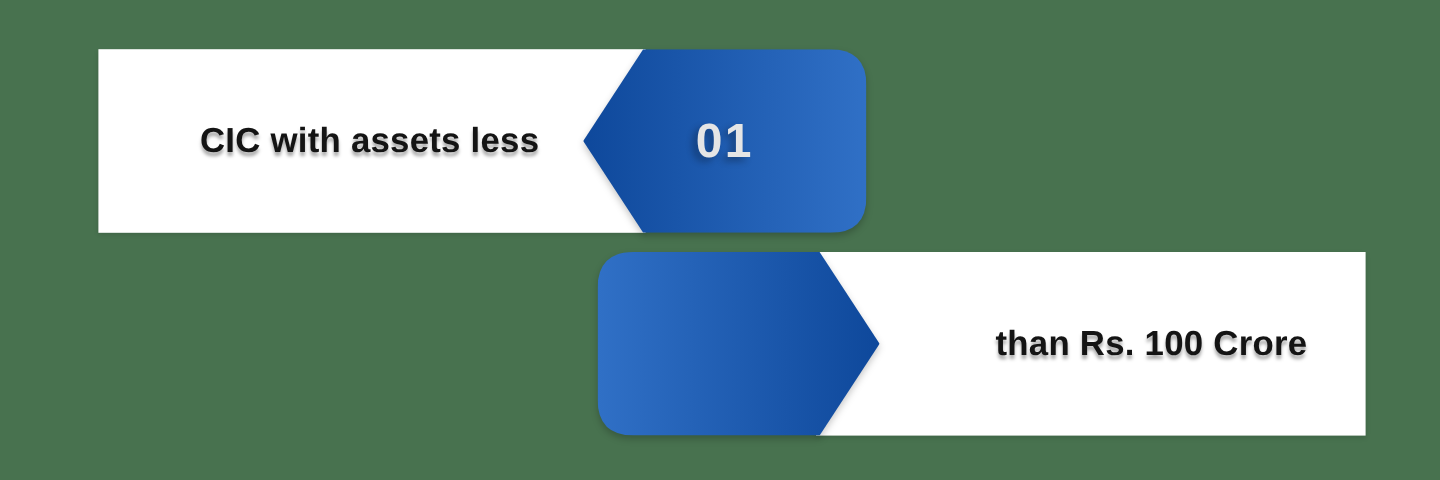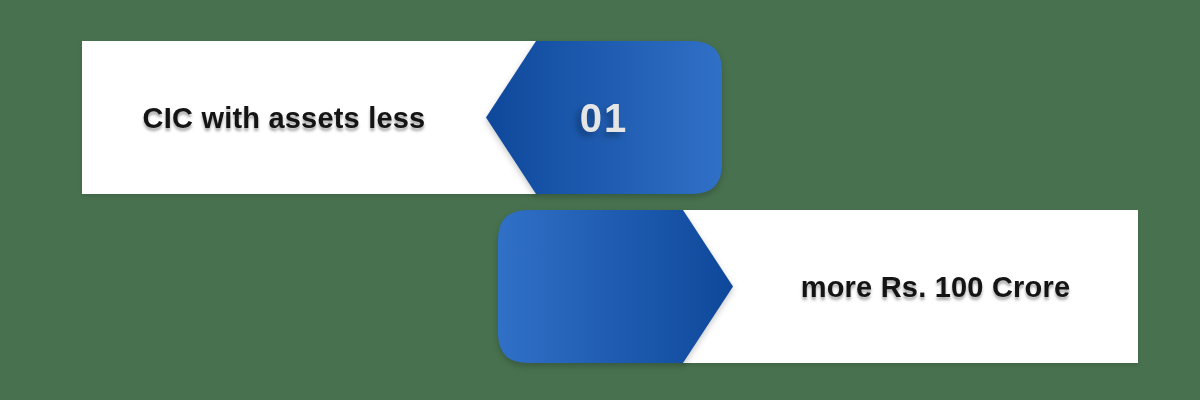--- a/index.html
+++ b/index.html
@@ -28,20 +28,21 @@
     flex-direction: row;
     justify-content: center;
     align-items: center;
     text-align: center;
     font-weight: bold;
     font-size: 29px;
     line-height: 36px;
     color: #141414;
     text-shadow: 0 3px 3px rgba(0,0,0,0.35);
     letter-spacing: 0.2px;
+    margin-left: 24px;
   }
   .label-1 { left: 82px;  top: 41px;  width: 404px; height: 153px; }
   .label-2 { left: 733px; top: 210px; width: 405px; height: 153px; }
   .arrow-shape {
     position: absolute;
     filter: drop-shadow(0 3px 3px rgba(0,0,0,0.22));
   }
   .arrow-1 { left: 486px; top: 41px; }
   .arrow-2 { left: 498px; top: 210px; }
   .step-number {
@@ -85,17 +86,17 @@
     <defs>
       <linearGradient id="grad2" x1="0" y1="0" x2="1" y2="0">
         <stop offset="0" stop-color="#3070C6"></stop>
         <stop offset="1" stop-color="#0E489B"></stop>
       </linearGradient>
     </defs>
     <path d="M235,76.5 L185,0 H30 Q0,0 0,30 V123 Q0,153 30,153 H185 Z" fill="url(#grad2)"></path>
   </svg>
 
   <div class="label-block label-2">
-    <div>more Rs. 100 Crore</div>
+    <div>than Rs. 100 Crore</div>
   </div>
 
 
 </div>
 
 </body></html>

